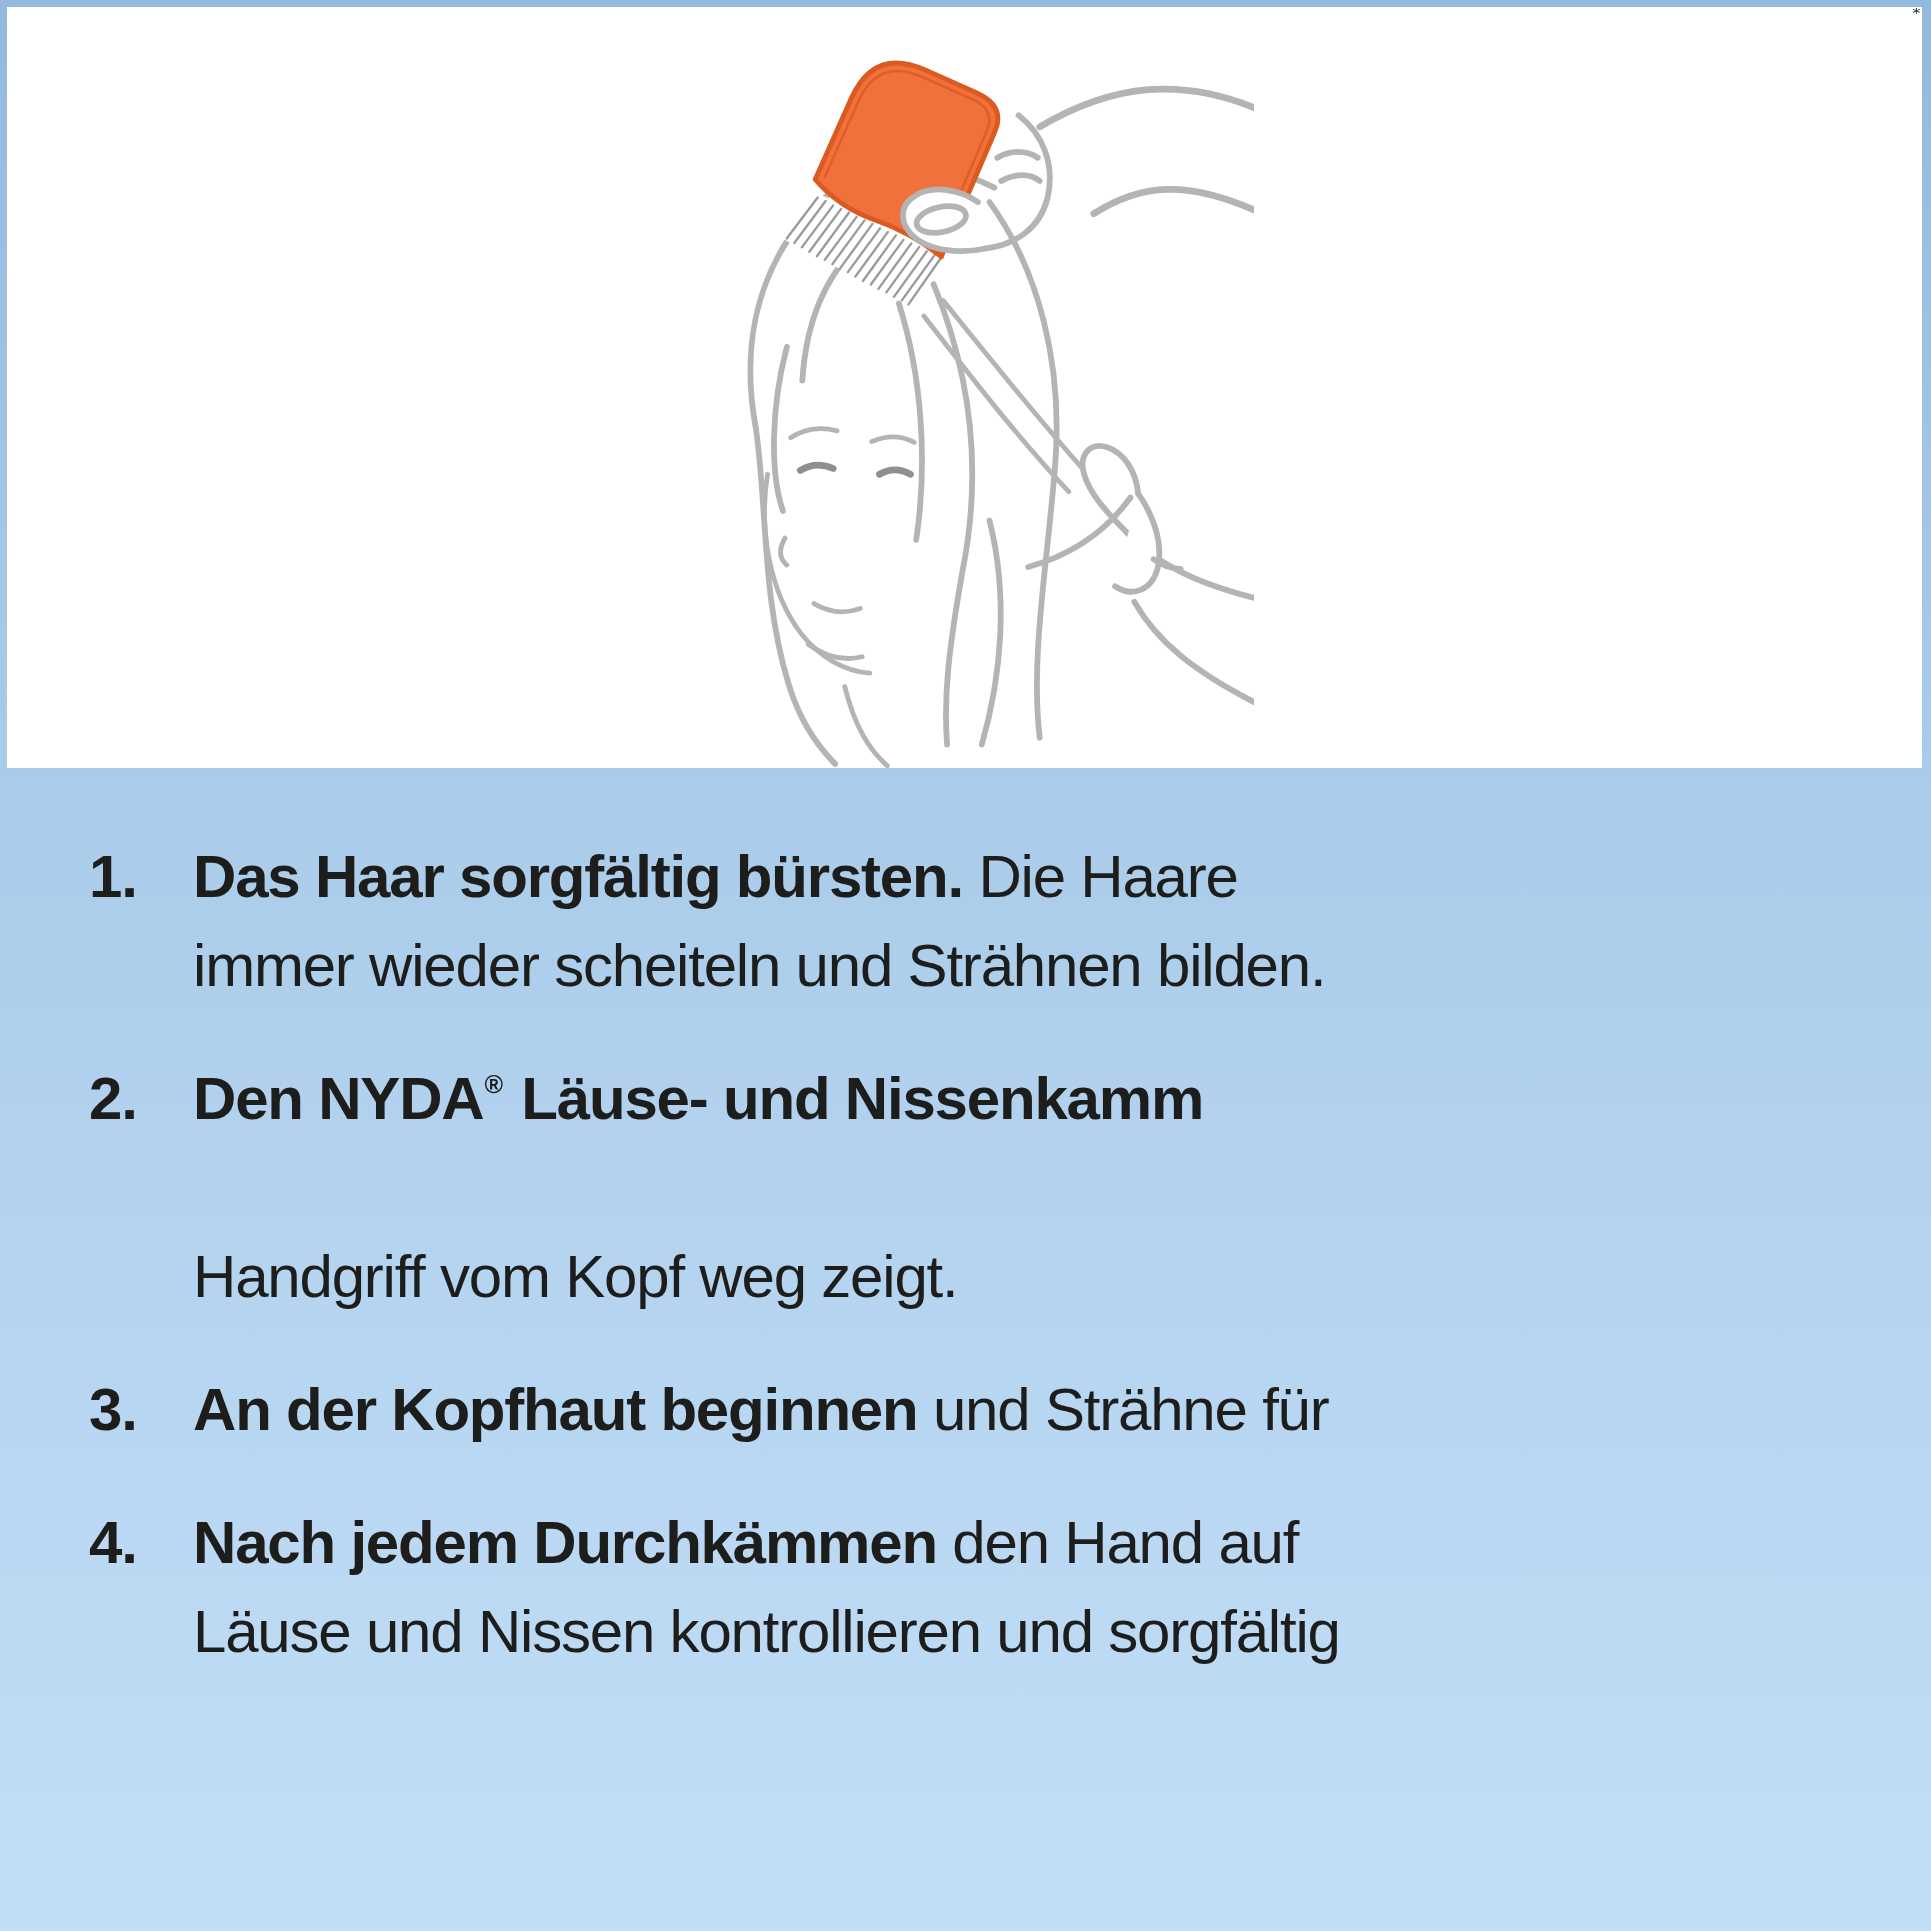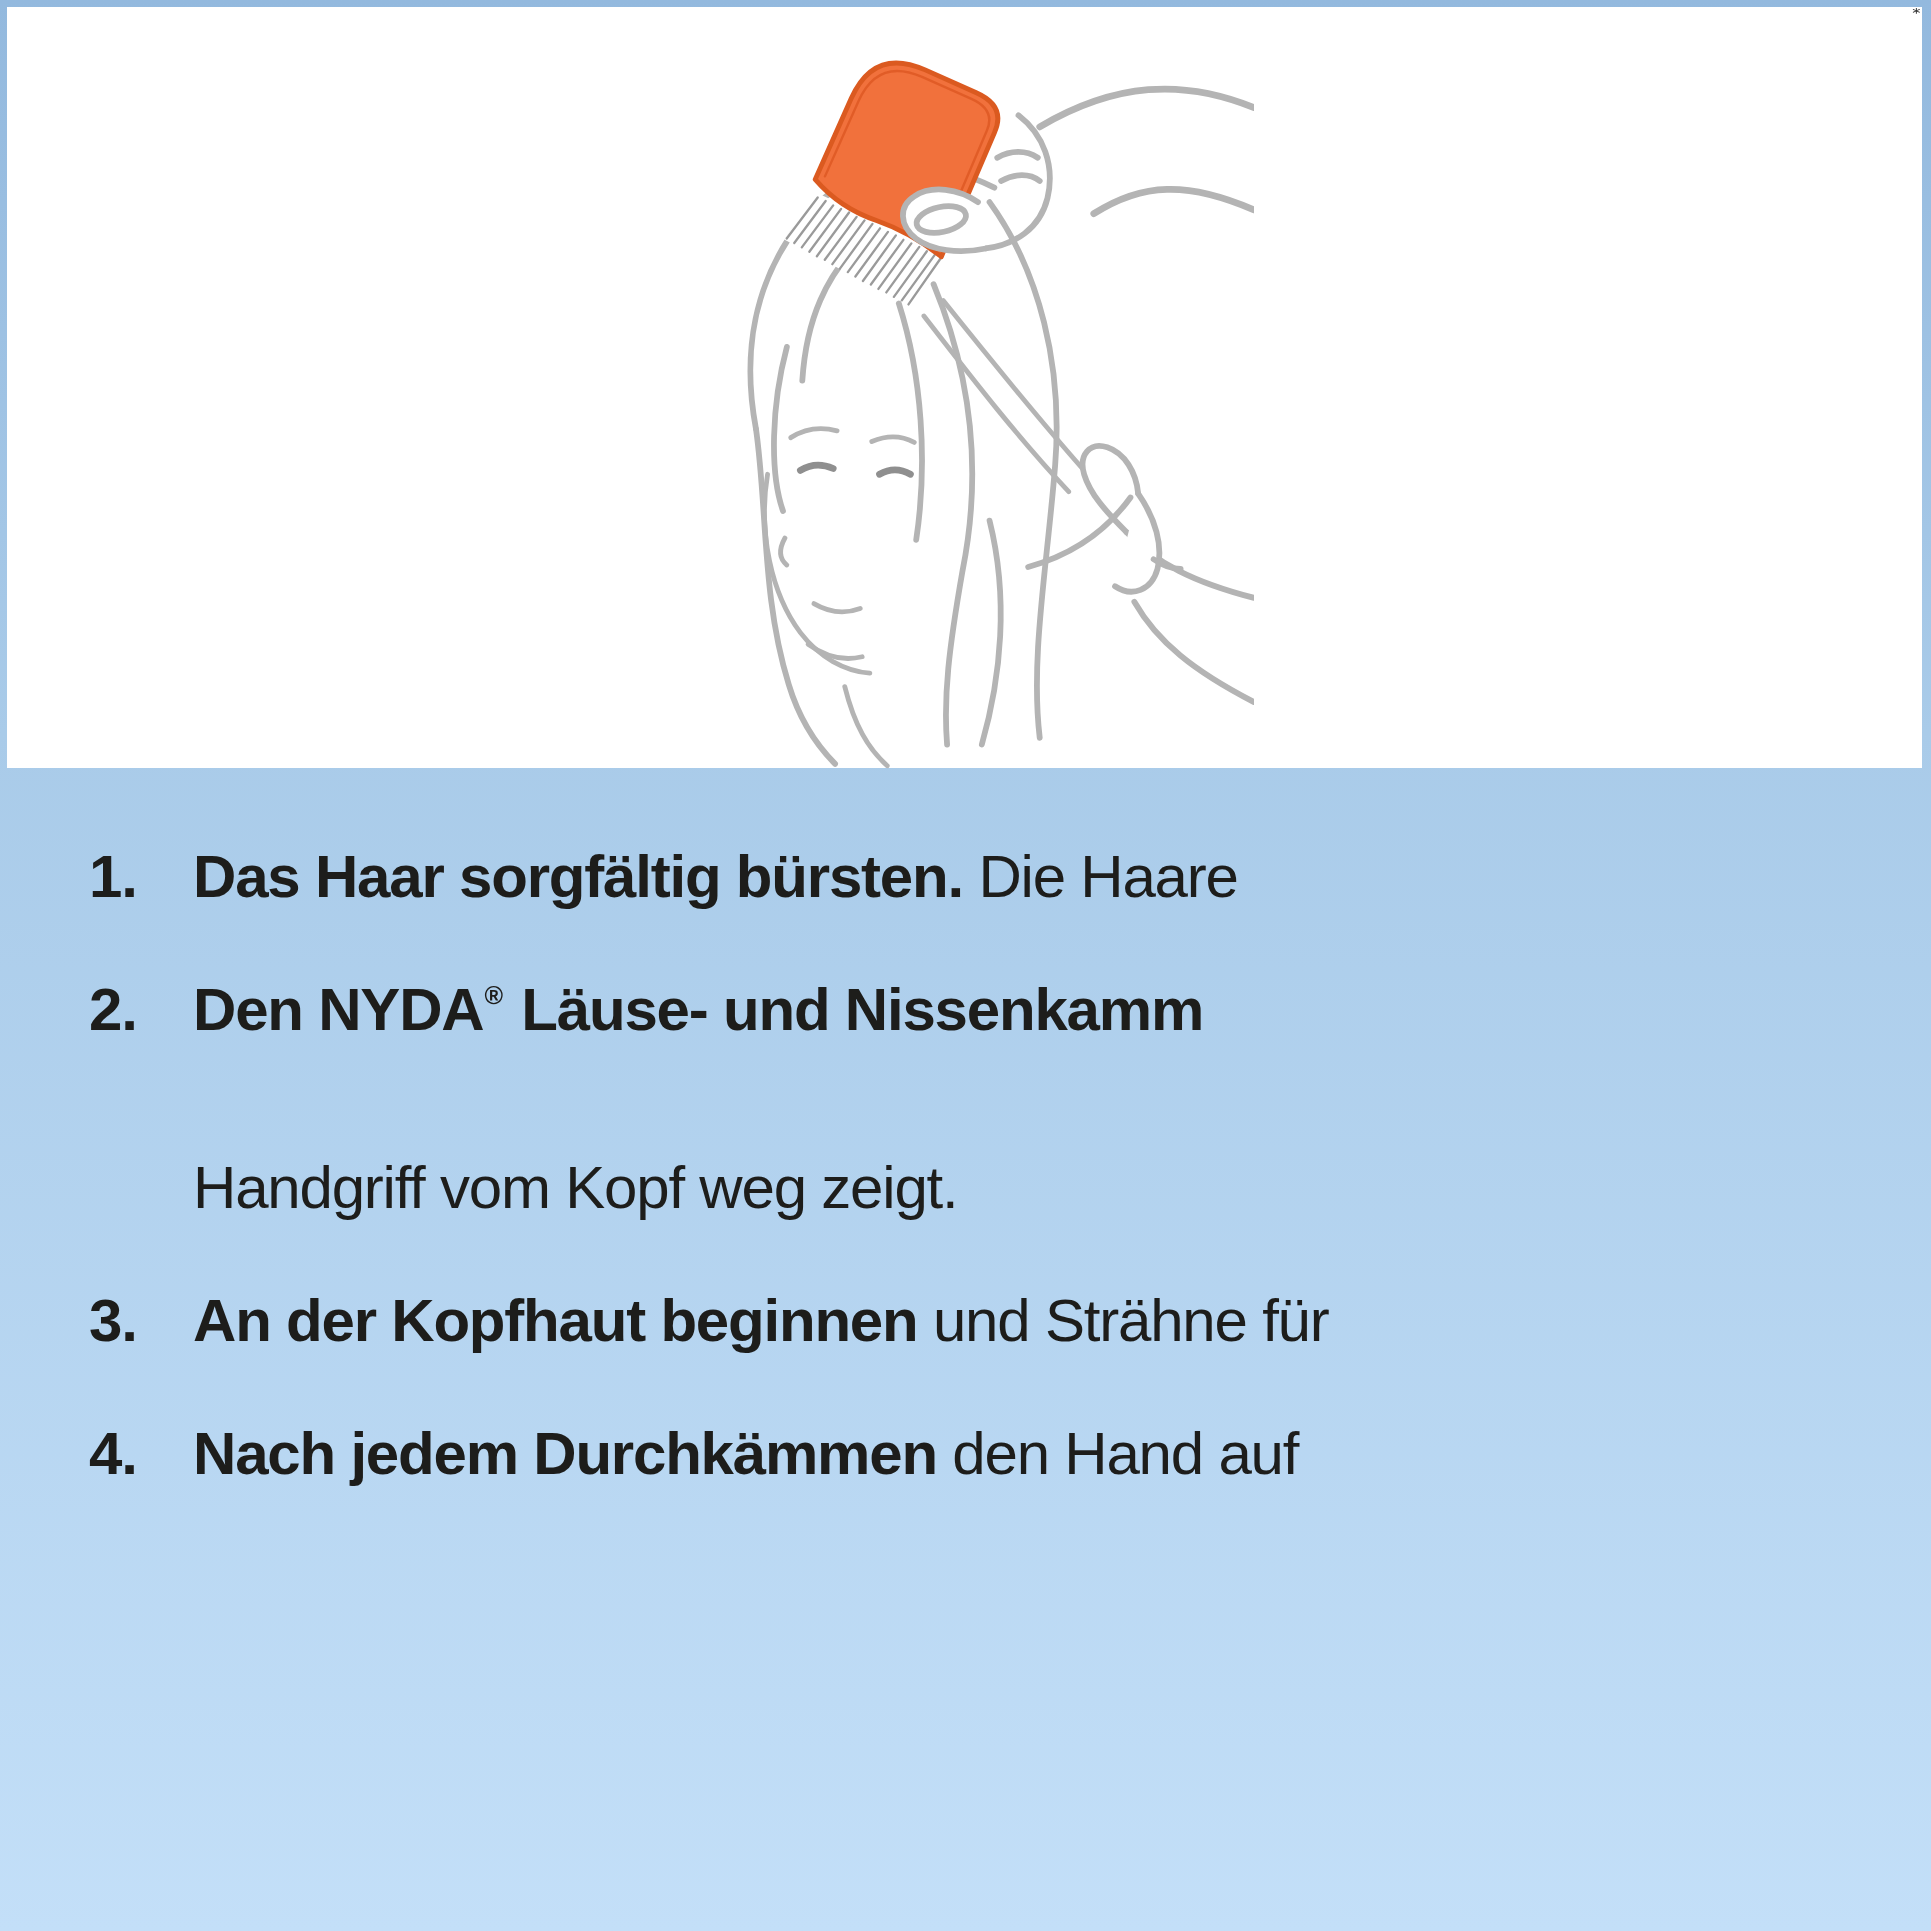--- a/index.html
+++ b/index.html
@@ -118,28 +118,28 @@
       <path d="M470,520 q14,10 28,10"></path>
     </g>
   </svg>
 </div>
 
 <div class="corner-mark">*</div>
 
 <div class="steps">
     <div class="step">
       <div class="step-num">1.</div>
-      <div class="step-text"><span class="b">Das Haar sorgfältig bürsten.</span><span class="r"> Die Haare</span><br></div>
+      <div class="step-text"><span class="b">Das Haar sorgfältig bürsten.</span><span class="r"> Die Haare</span><br><span class="r">immer wieder scheiteln und Strähnen bilden.</span></div>
     </div>
     <div class="step">
       <div class="step-num">2.</div>
       <div class="step-text"><span class="b">Den NYDA</span><sup class="b">®</sup><span class="b"> Läuse- und Nissenkamm</span><br><br><span class="r">Handgriff vom Kopf weg zeigt.</span></div>
     </div>
     <div class="step">
       <div class="step-num">3.</div>
       <div class="step-text"><span class="b">An der Kopfhaut beginnen</span><span class="r"> und Strähne für</span><br></div>
     </div>
     <div class="step">
       <div class="step-num">4.</div>
-      <div class="step-text"><span class="b">Nach jedem Durchkämmen</span><span class="r"> den Hand auf</span><br><br></div>
+      <div class="step-text"><span class="b">Nach jedem Durchkämmen</span><span class="r"> den Hand auf</span><br><span class="r">Läuse und Nissen kontrollieren und sorgfältig</span><br></div>
     </div>
   </div>
 
 
 </body></html>

